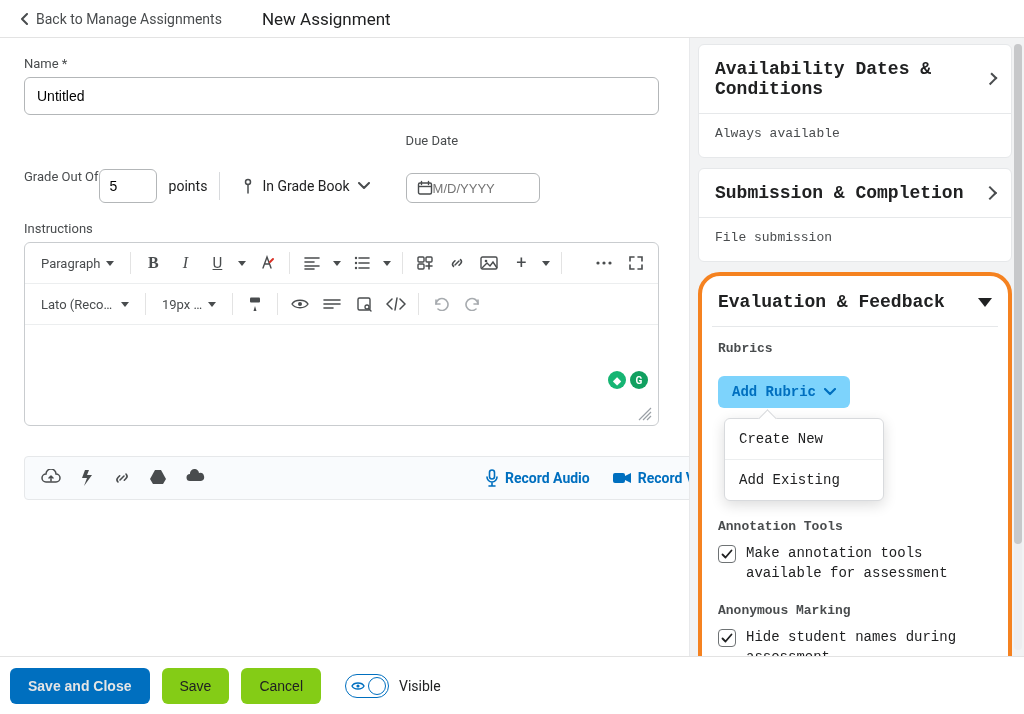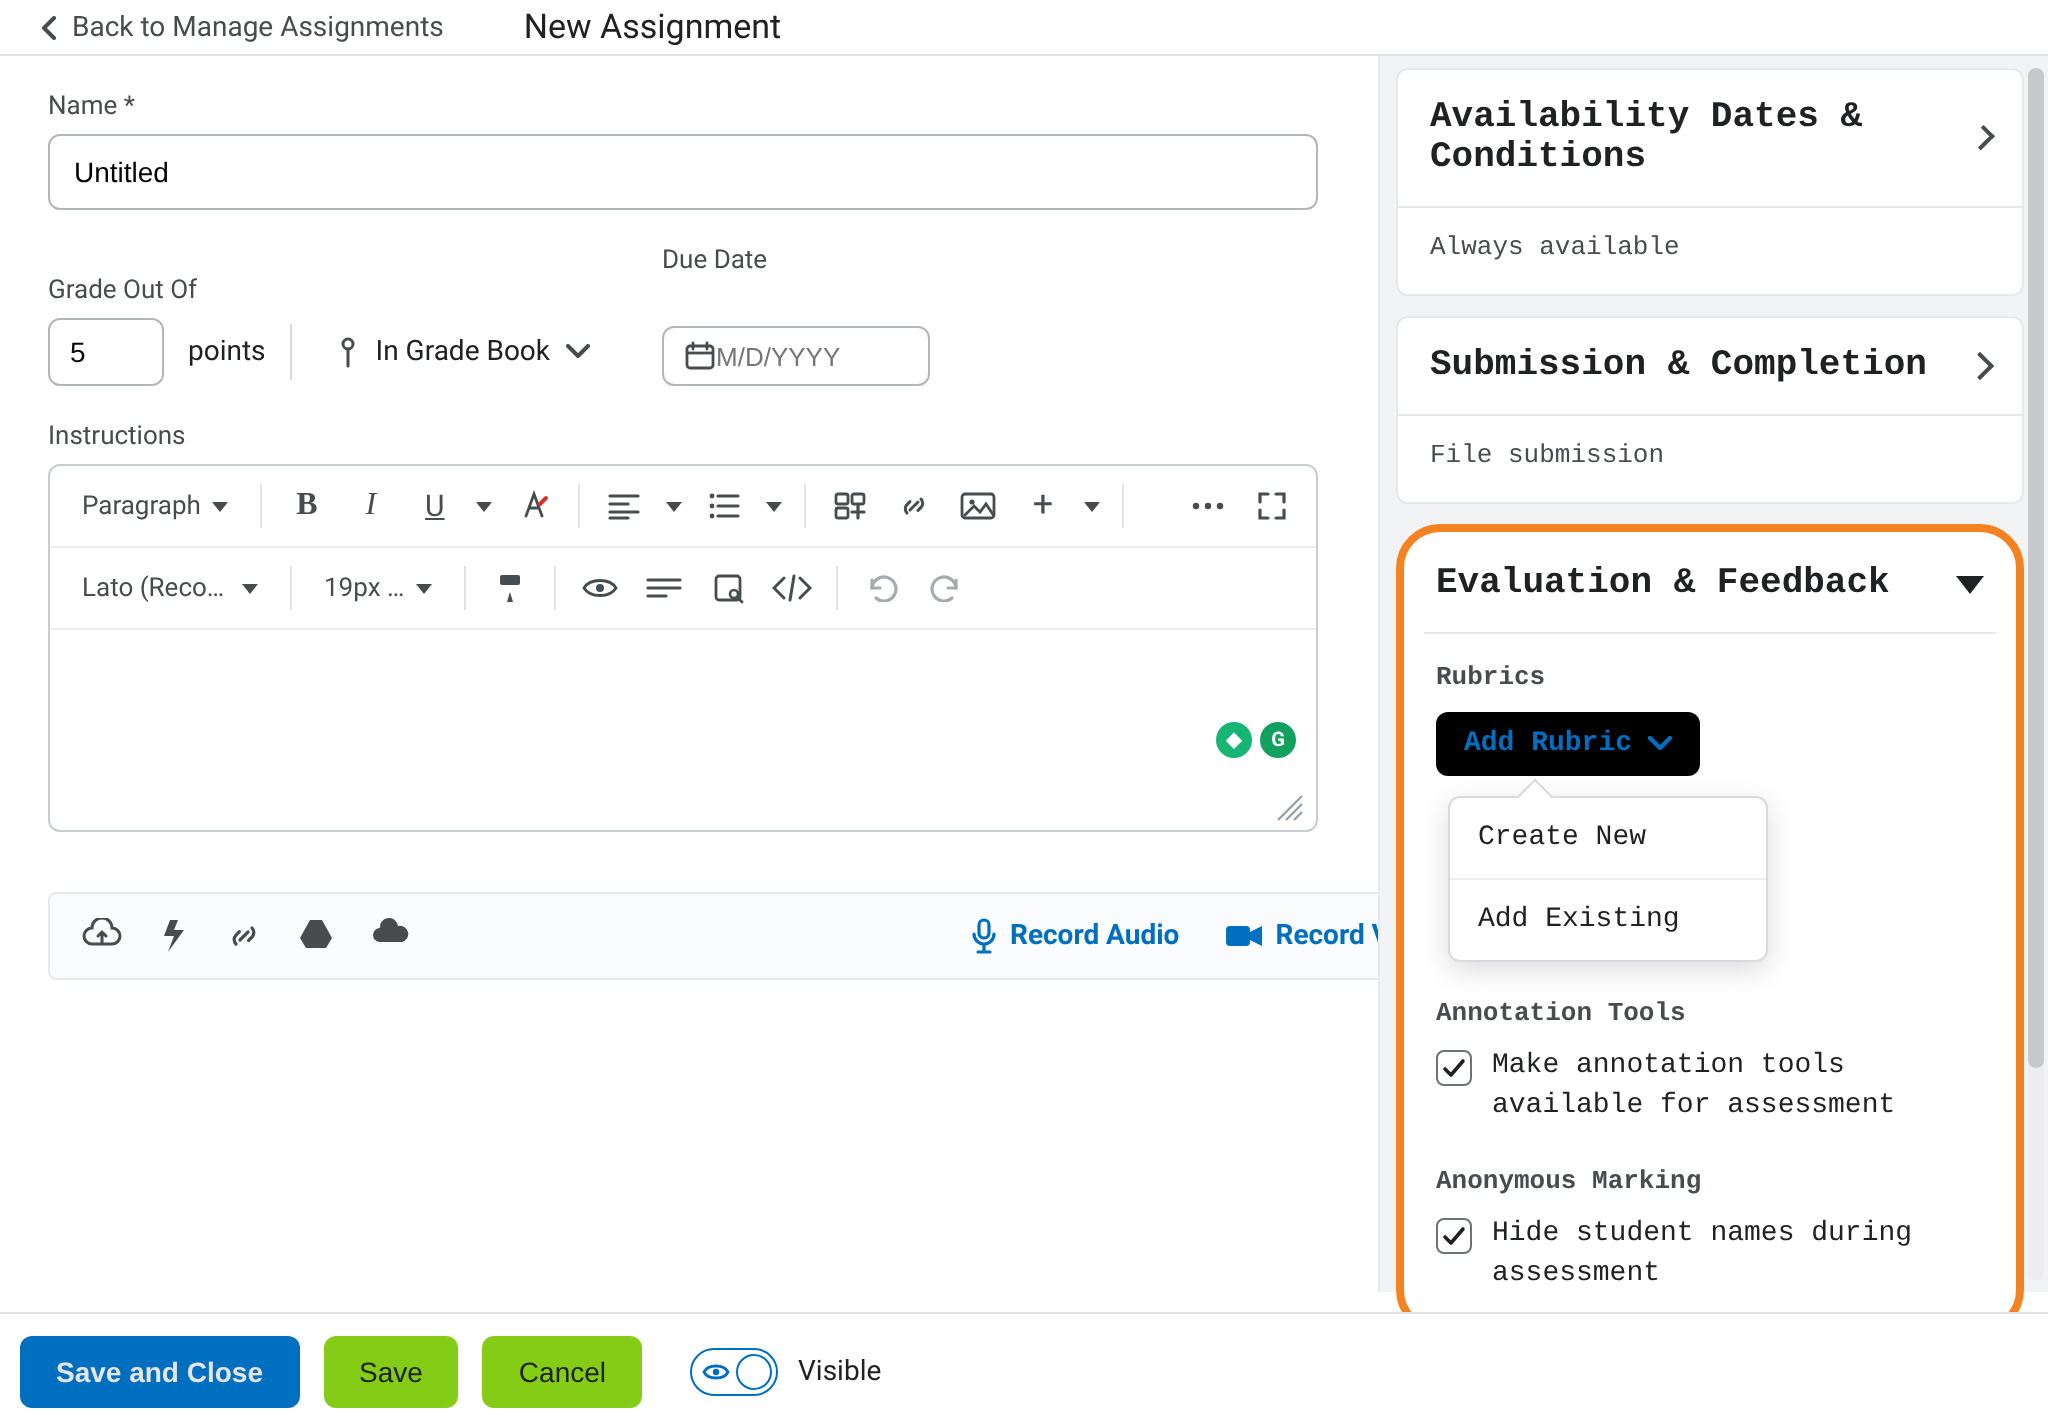--- a/index.html
+++ b/index.html
@@ -11,21 +11,21 @@
     width: 1024px;
     height: 714px;
     overflow: hidden;
     position: relative;
   }
   .topbar {
     display: flex;
     align-items: center;
     padding: 8px 20px;
     border-bottom: 1px solid #e3e3e3;
-    height: 28px;
+    height: 38px;
   }
   .back-link {
     display: flex;
     align-items: center;
     color: #494c4e;
     font-size: 14px;
     cursor: pointer;
     gap: 6px;
     margin-right: 30px;
   }
@@ -58,21 +58,21 @@
     border: 1px solid #b3b6b8;
     border-radius: 6px;
     font-size: 14px;
   }
   .row-grade-due {
     display: flex;
     gap: 26px;
     margin-top: 18px;
     align-items: flex-end;
   }
-  .grade-block { display:flex; flex-direction:column; }
+  .grade-block { display:flex; }
   .grade-controls { display:flex; align-items:center; gap:12px; }
   .grade-input {
     width: 58px;
     padding: 8px 10px;
     border: 1px solid #b3b6b8;
     border-radius: 6px;
     font-size: 14px;
   }
   .divider-v {
     width: 1px; height: 28px; background:#d8dadd;
@@ -198,24 +198,24 @@
     width:0; height:0;
     border-left:7px solid transparent;
     border-right:7px solid transparent;
     border-top:9px solid #202122;
   }
   .section-subtitle {
     font-size:13px; font-weight:700; color:#494c4e; margin-top:6px;
   }
   .add-rubric-btn {
     display:inline-flex; align-items:center; gap:8px;
-    background:#000000; color:#006fbf;
+    background:#7dd3fc; color:#006fbf;
     font-weight:700; font-size:14px;
     padding:8px 14px; border-radius:6px; cursor:pointer;
-    margin-top:10px;
+    margin-top:20px;
     text-align:right;
   }
   .dropdown {
     position: relative;
     margin-top: 10px;
     width: 160px;
     background:#fff;
     border:1px solid #d8dadd;
     border-radius:6px;
     box-shadow: 0 4px 14px rgba(0,0,0,0.14);

